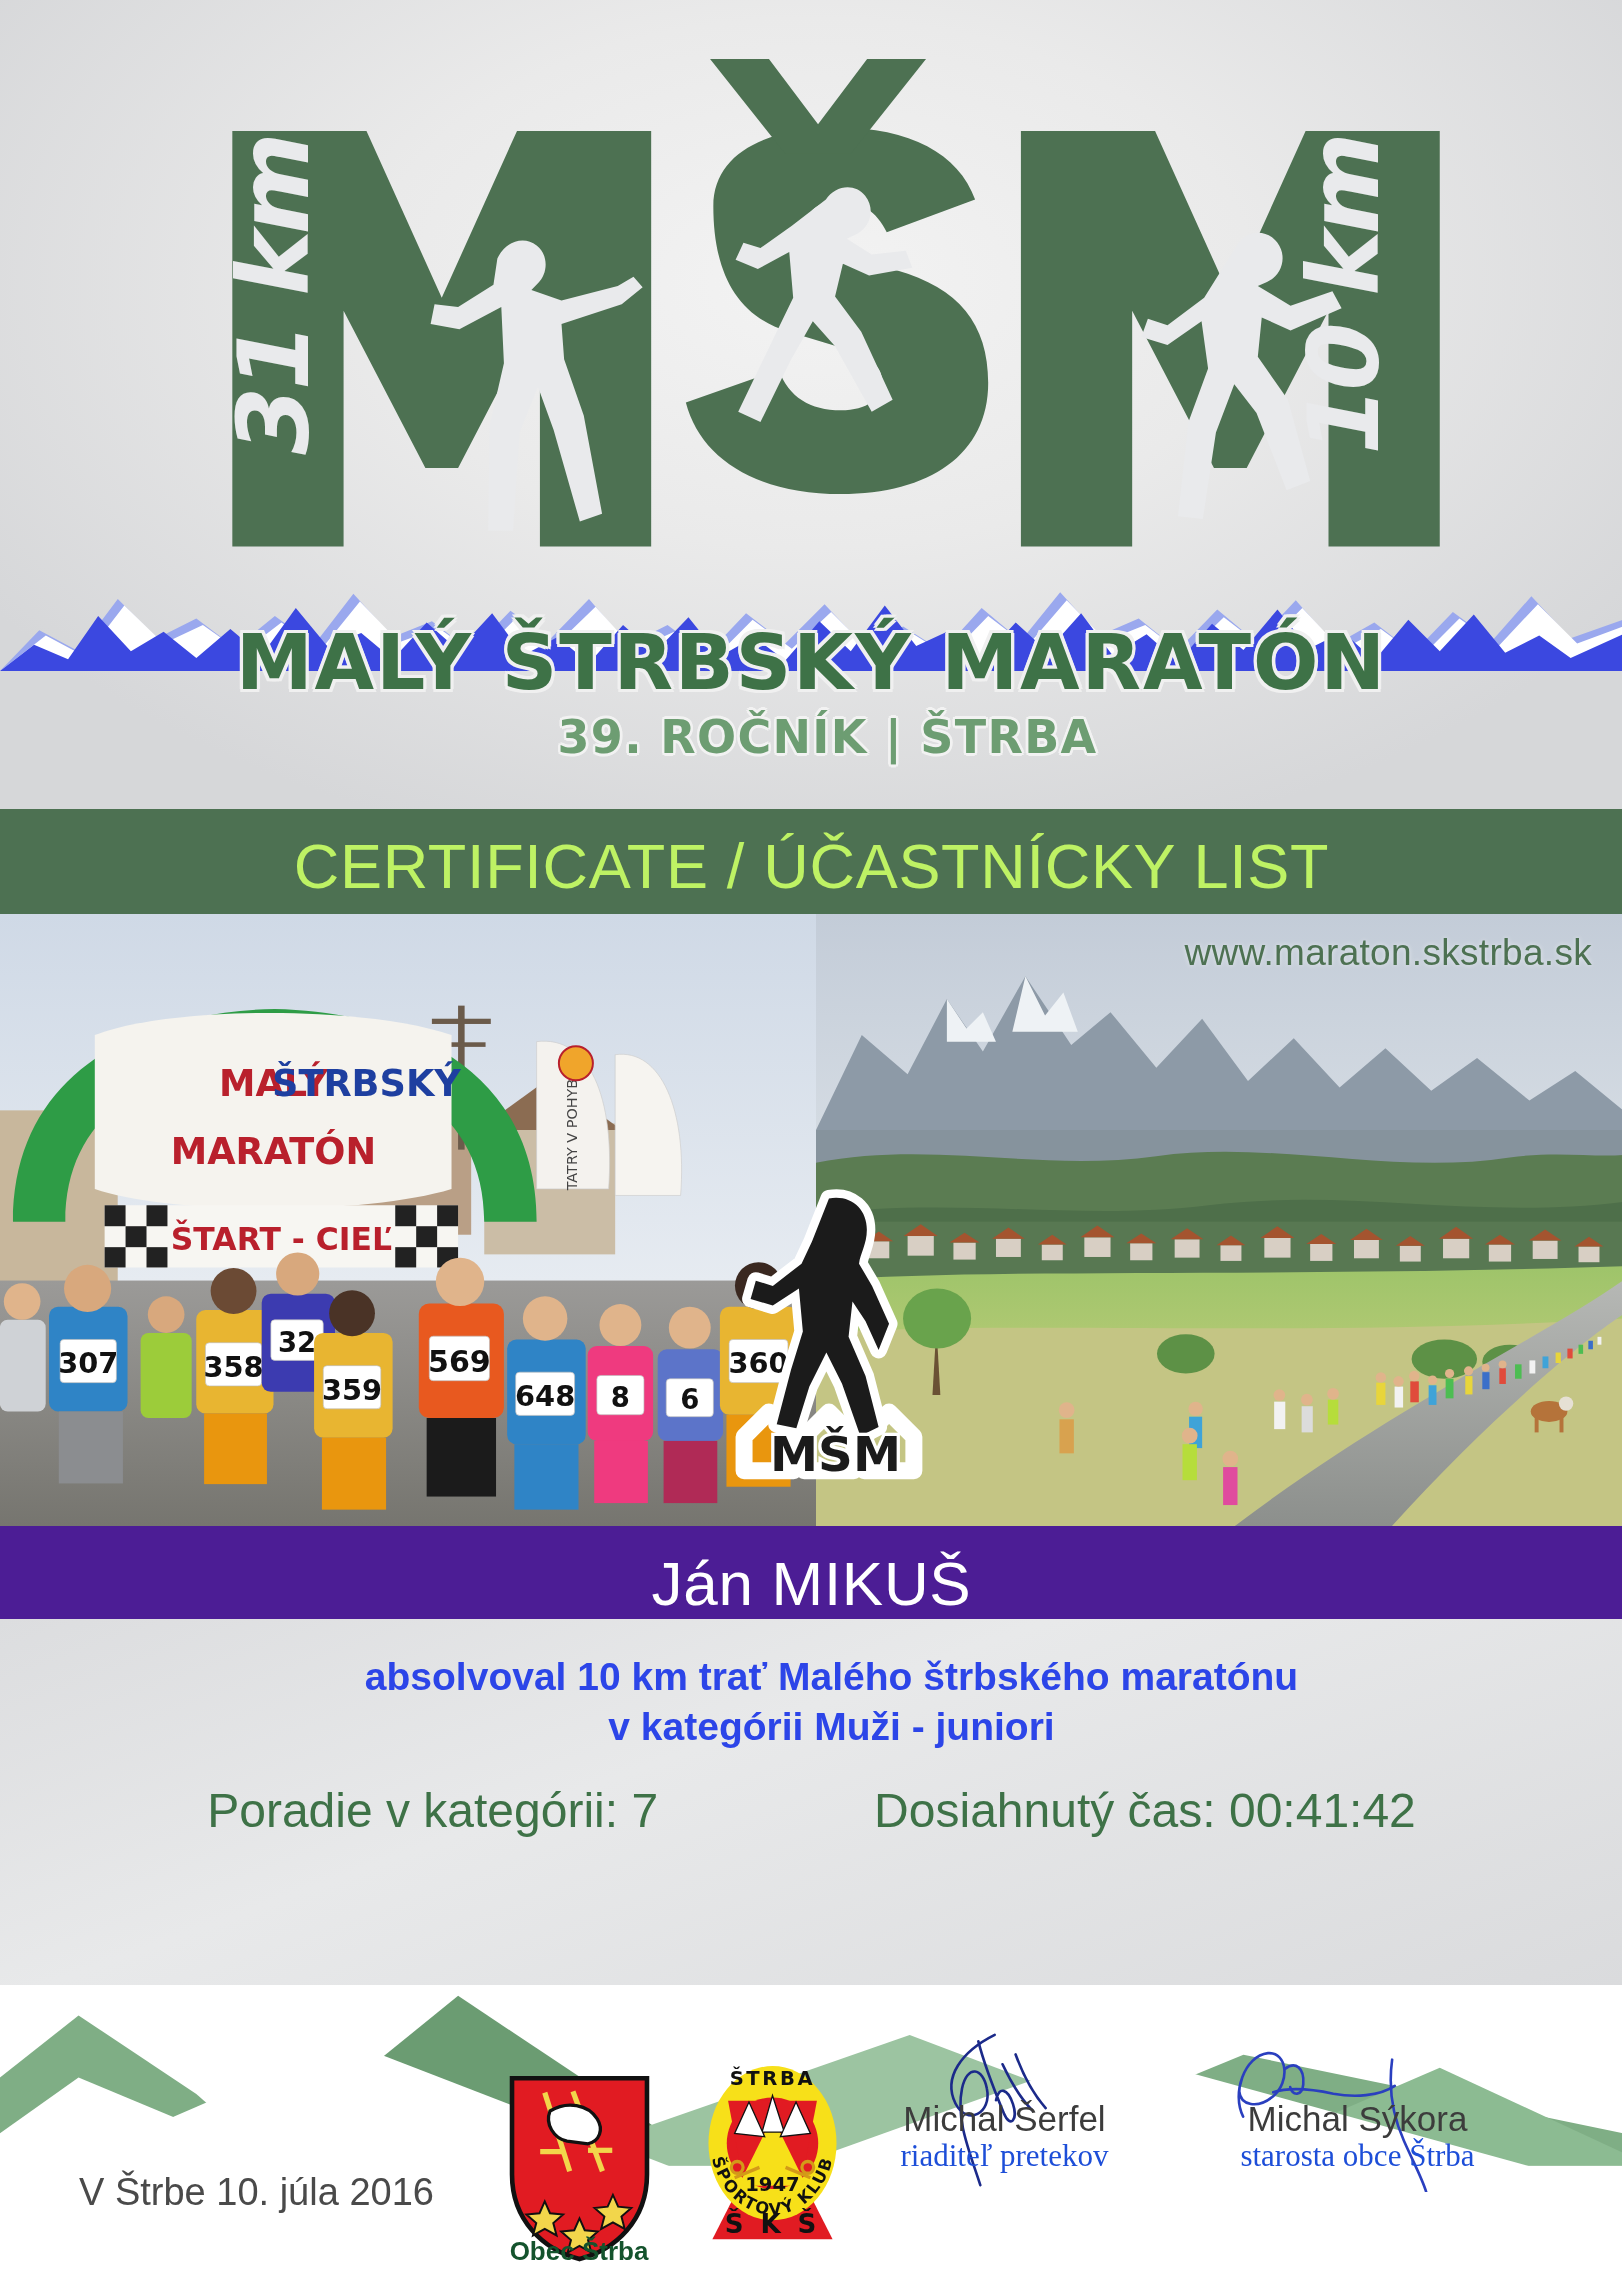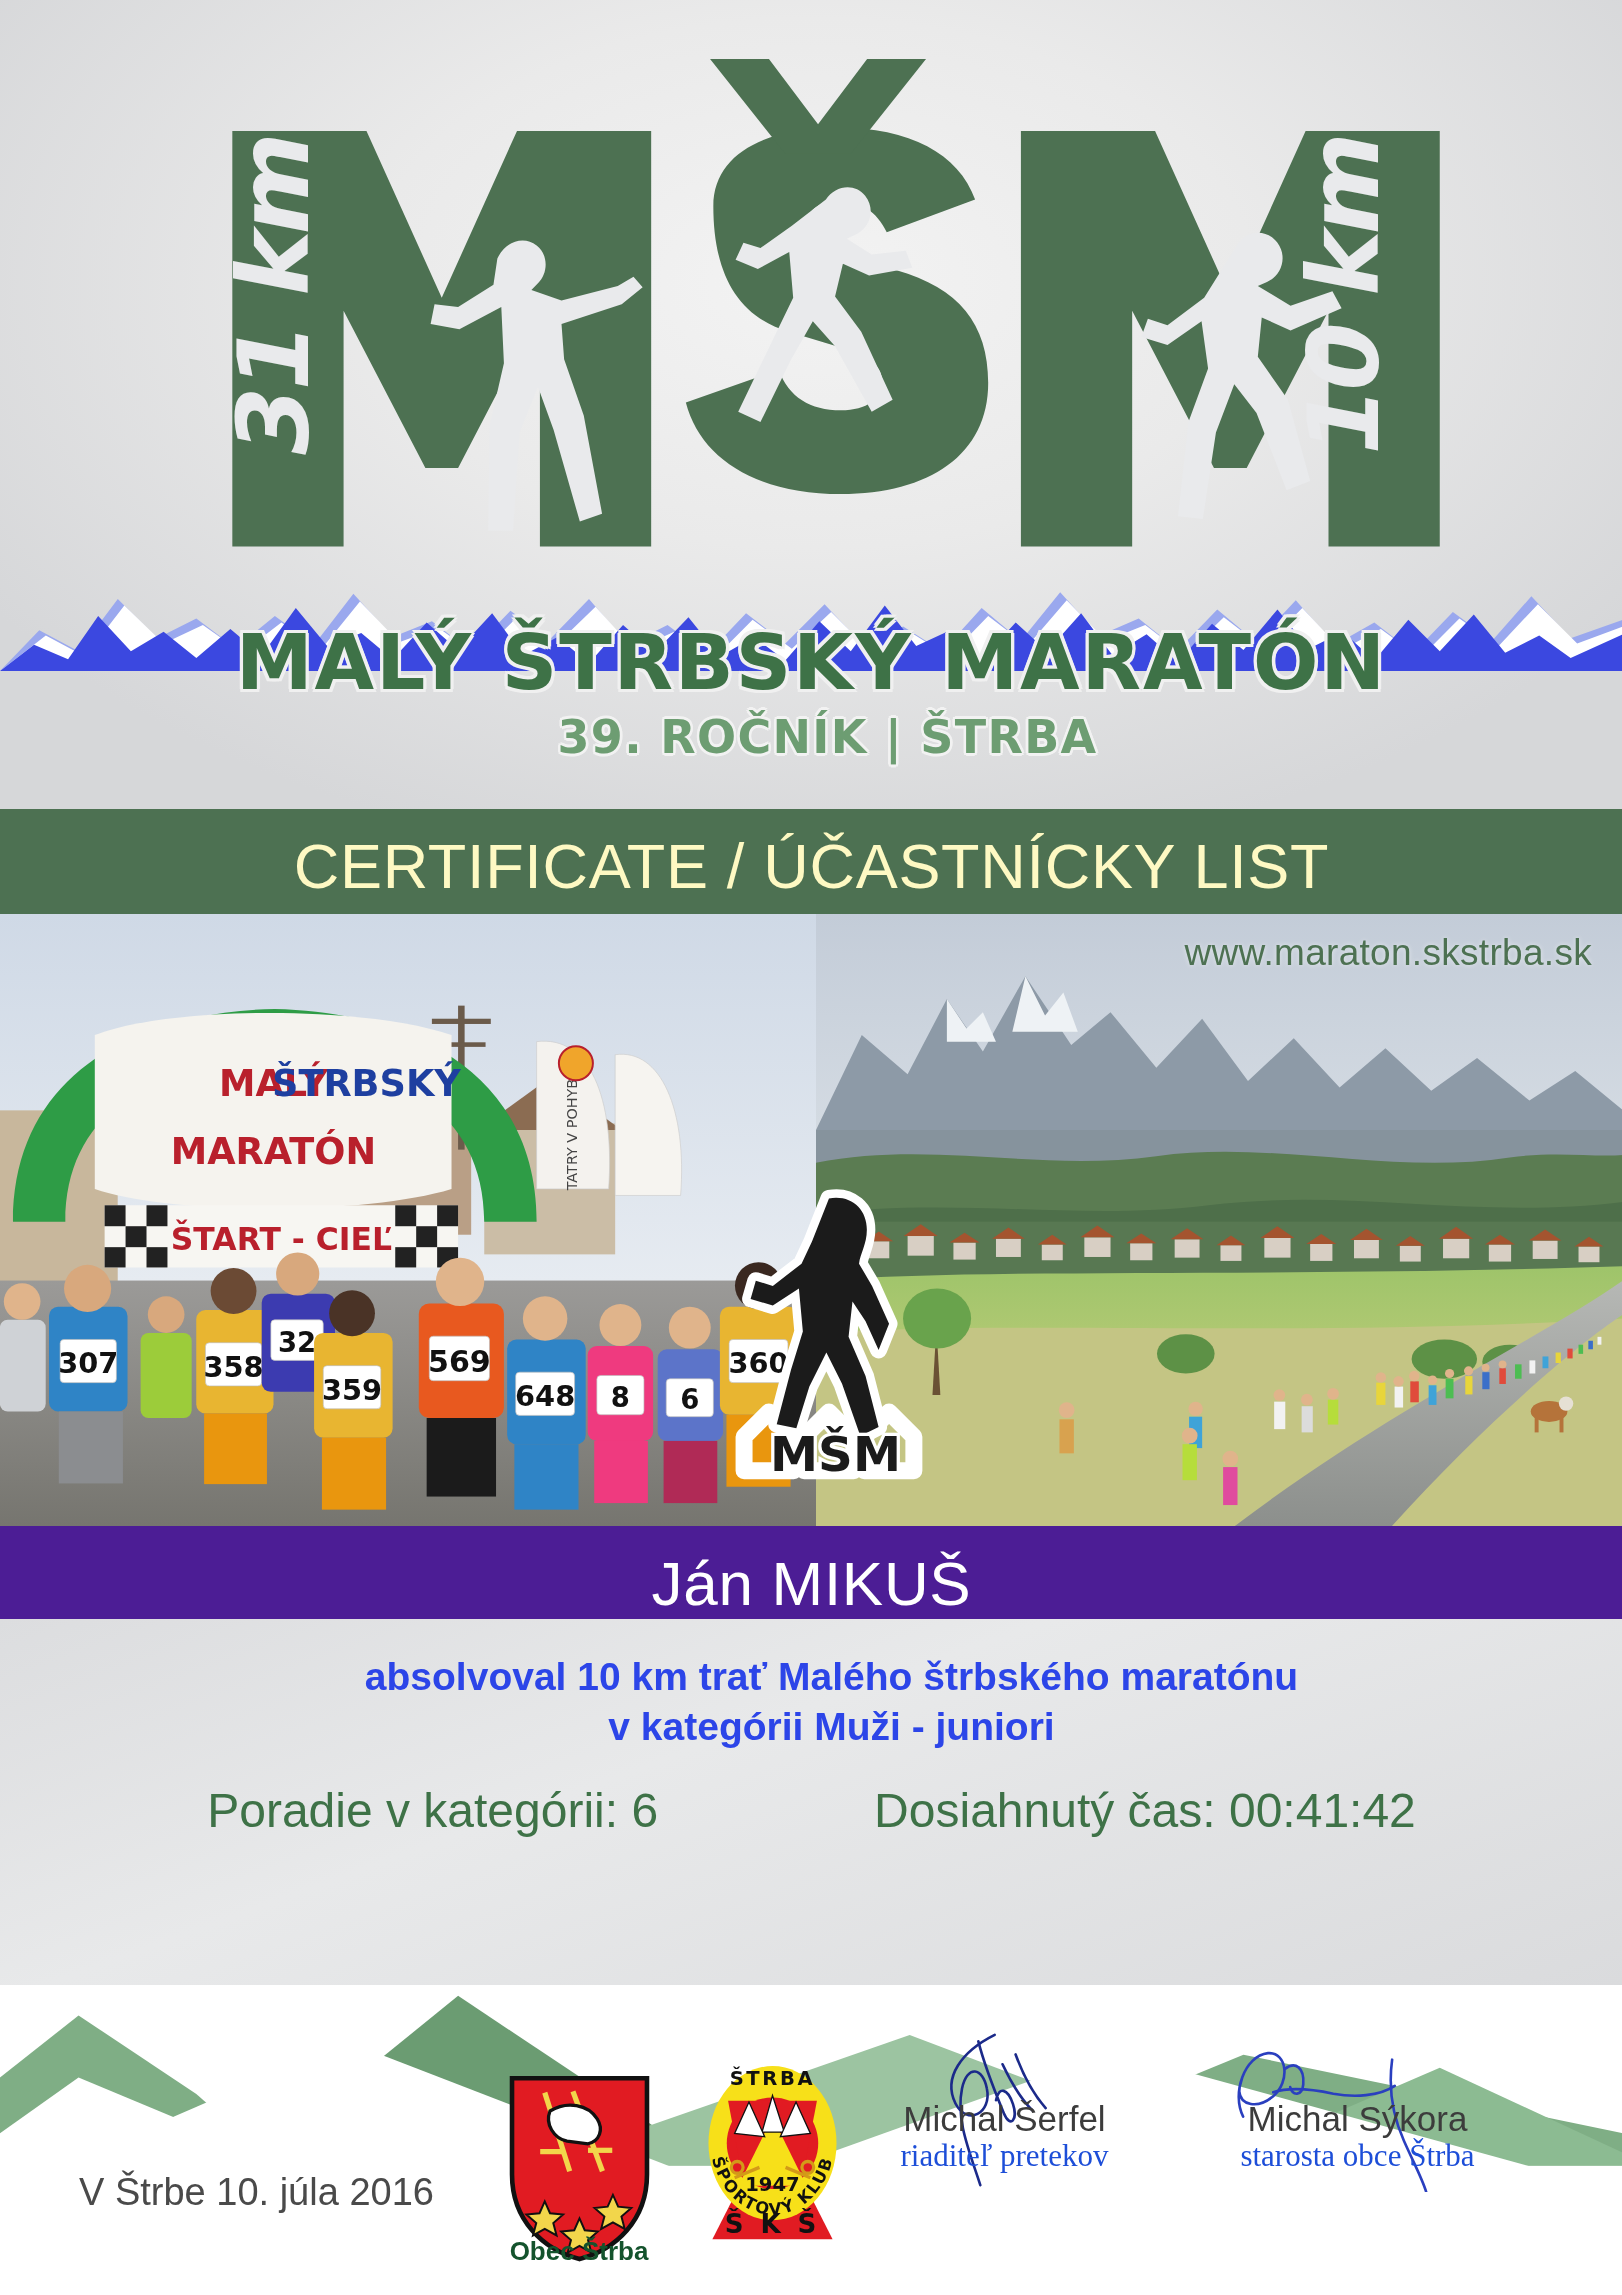--- a/index.html
+++ b/index.html
@@ -69,21 +69,21 @@
   }
 
   
   .cert-band {
     position:absolute; left:0; top:809px;
     width:1623px; height:105px;
     background:#4d7152;
     display:flex; align-items:center; justify-content:center;
   }
   .cert-text {
-    color:#fef9c3;
+    color:#bef264;
     font-size:63px;
     font-weight:normal;
     letter-spacing:0.7px;
     font-family:"Liberation Sans", sans-serif;
     white-space:nowrap;
     margin-top:8px;
   }
 
   
   .photos {
@@ -555,21 +555,21 @@
   <div class="name-band">
     <span class="name-text">Ján MIKUŠ</span>
   </div>
 
   <div class="body-area">
     <div class="desc">
       <div class="desc-line">absolvoval 10 km trať Malého štrbského maratónu</div>
       <div class="desc-line">v kategórii Muži - juniori</div>
     </div>
     <div class="result-row">
-      <span class="result-item">Poradie v kategórii: 6</span>
+      <span class="result-item">Poradie v kategórii: 7</span>
       <span class="result-item">Dosiahnutý čas: 00:41:42</span>
     </div>
   </div>
 
   <div class="green-mtns">
     <svg width="1623" height="255" viewBox="0 0 2480 390" preserveAspectRatio="none">
       <polygon points="0,390 0,215 120,120 300,240 470,390" fill="#7fae85"></polygon>
       <polygon points="330,390 700,90 1060,330 1060,390" fill="#6b9c72"></polygon>
       <polygon points="700,390 1390,150 1760,290 1760,390" fill="#9cc4a1"></polygon>
       <polygon points="1390,390 1900,180 2480,300 2480,390" fill="#7fae85"></polygon>

